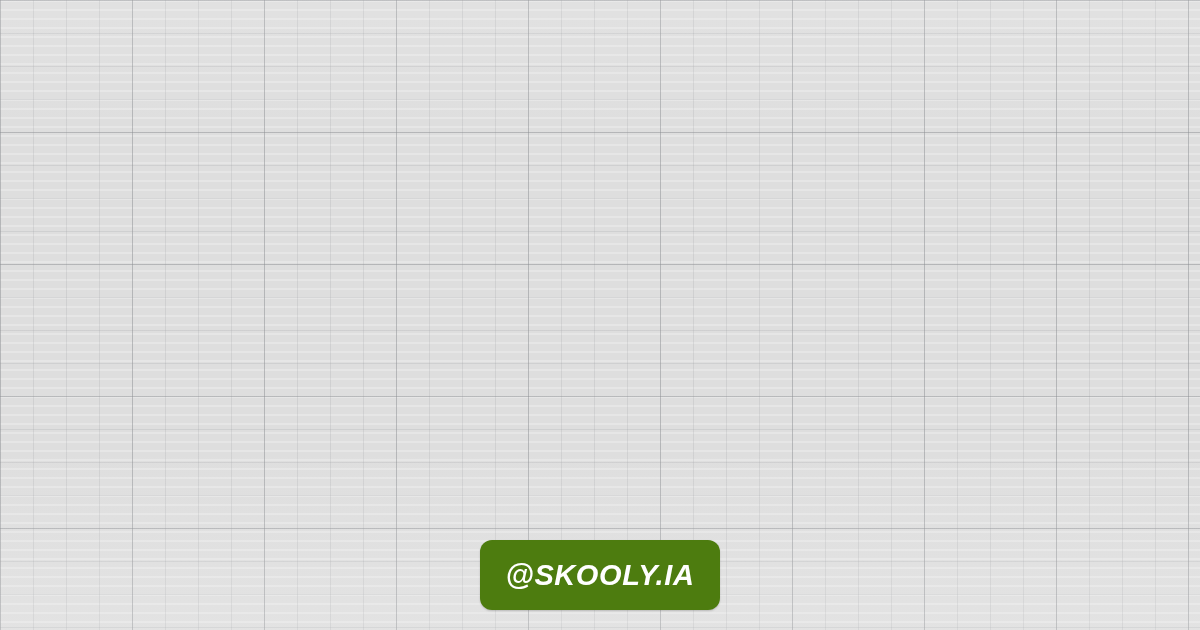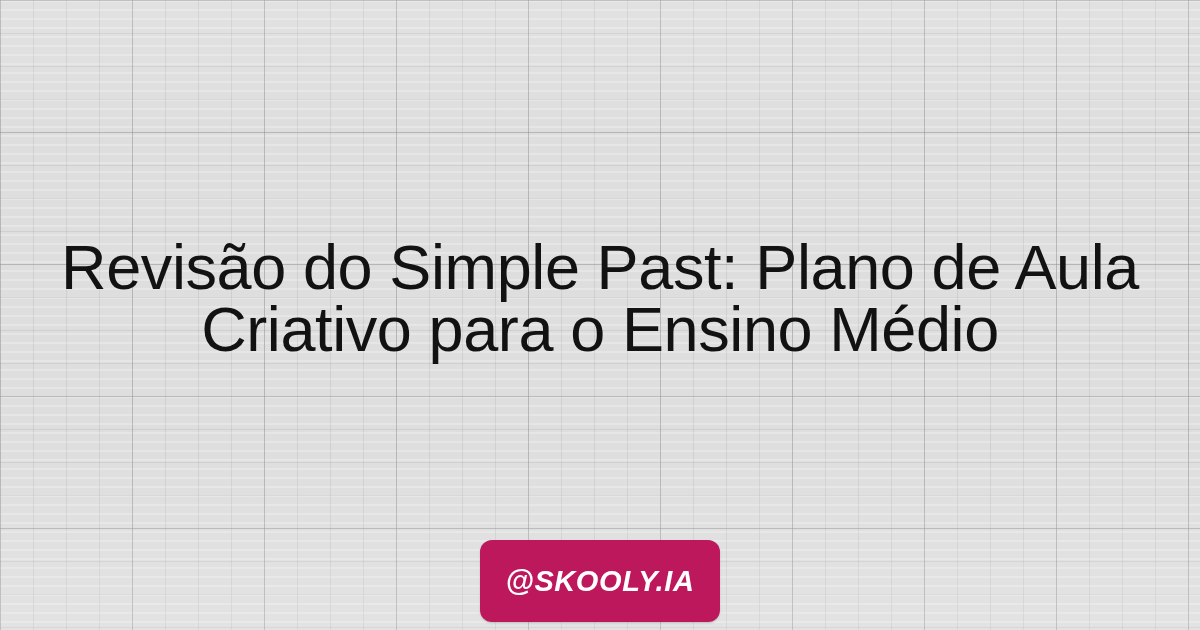--- a/index.html
+++ b/index.html
@@ -124,23 +124,23 @@
     z-index: 3;
     display: flex;
     justify-content: center;
   }
 
   .handle-badge {
     display: inline-flex;
     align-items: center;
     justify-content: center;
     height: 50px;
-    padding: 16px 26px;
+    padding: 10px 26px;
     border-radius: 12px;
-    background-color: #be185d;
+    background-color: #4d7c0f;
     box-shadow: 0 1px 2px rgba(0,0,0,0.18);
   }
 
   .handle-text {
     font-family: "Liberation Sans", sans-serif;
     font-size: 29px;
     font-weight: 700;
     font-style: italic;
     letter-spacing: 0.6px;
     color: #ffffff;
@@ -148,23 +148,20 @@
   }
 </style>
 </head>
 <body>
 
 <div class="cover-card">
 
   <div class="grid-layer"></div>
   <div class="sheen-layer"></div>
 
-  <div class="title-block">
-    <h1 class="cover-title">Revisão do Simple Past: Plano de Aula Criativo para o Ensino Médio</h1>
-  </div>
 
   <div class="badge-row">
     <div class="handle-badge">
       <span class="handle-text">@SKOOLY.IA</span>
     </div>
   </div>
 
 </div>
 
 </body></html>

